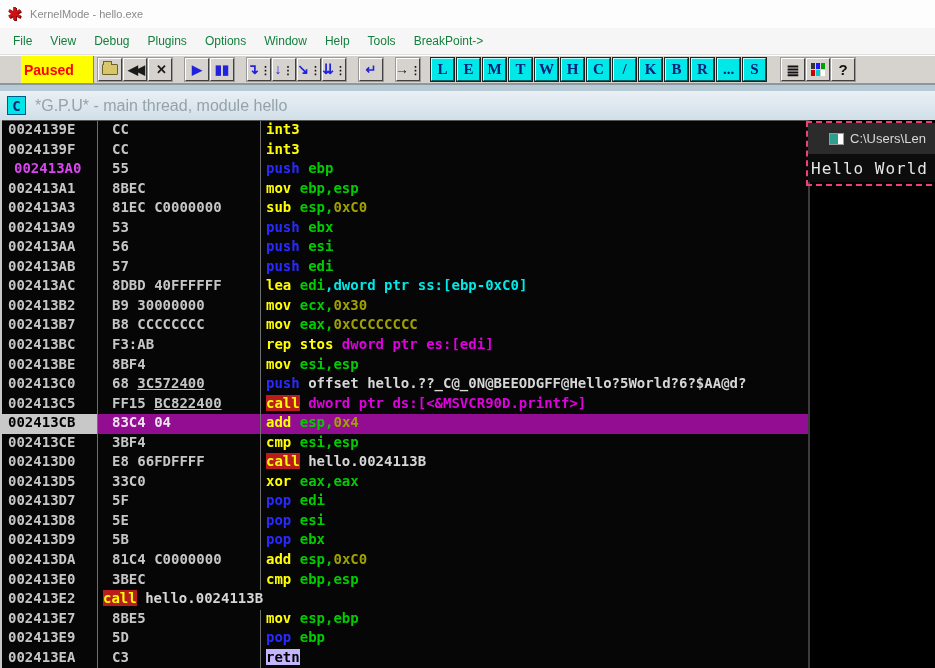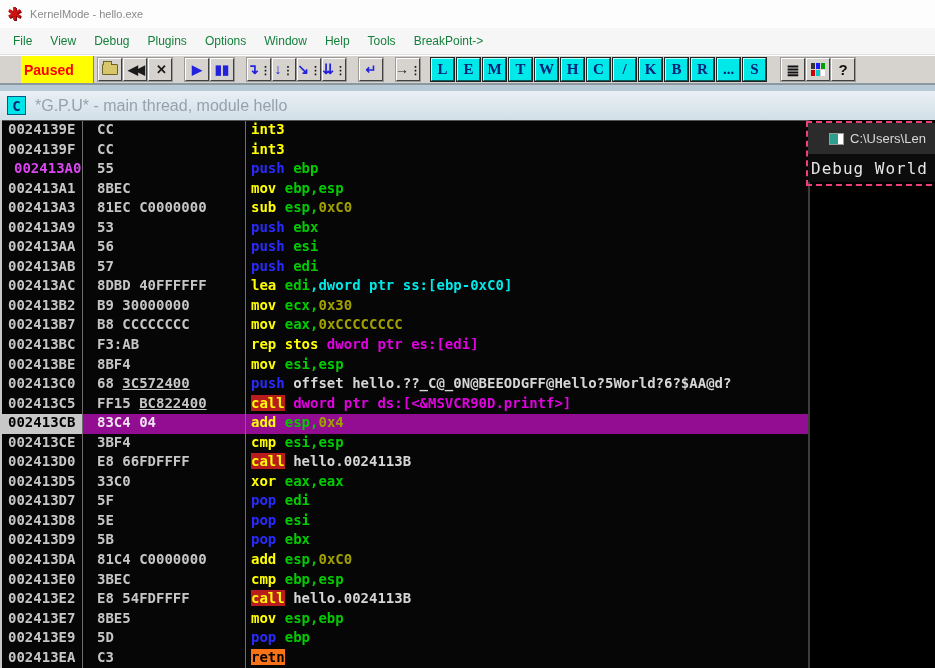--- a/index.html
+++ b/index.html
@@ -60,35 +60,35 @@
             font-size: 14px; display: flex; align-items: center; justify-content: center;
             margin: 0 9px 0 7px; }
   .sub-text { color: #96a2ab; font-size: 16px; }
 
   
   .workspace { position: relative; height: 548px; background: #000; border-left: 2px solid #c8c8c8; }
   .disasm { position: absolute; left: 0; top: 0; bottom: 0; width: 806px; background: #060606;
             overflow: hidden; border-top: 1px solid #555; }
   .asm-row { display: flex; height: 19.55px; line-height: 19.55px; white-space: pre;
              font: bold 14px "DejaVu Sans Mono", monospace; cursor: default; }
-  .col-addr  { flex: none; width: 81px; padding-left: 6px; color: #c6c6c6;
+  .col-addr  { flex: none; width: 96px; padding-left: 6px; color: #c6c6c6;
                border-right: 1px solid #6e6e6e; }
   .col-bytes { flex: none; width: 163px; padding-left: 14px; color: #c6c6c6;
                border-right: 1px solid #6e6e6e; }
   .col-instr { flex: 1; padding-left: 5px; overflow: hidden; }
   .addr-bp { color: #d946ef; padding-left: 12px; }
   .asm-row.sel .col-addr  { background: #c8c8c8; color: #000; }
   .asm-row.sel .col-bytes { background: #930d93; color: #efe3ef; }
   .asm-row.sel .col-instr { background: #930d93; }
   .u { text-decoration: underline; text-align: center; }
   .t-y { color: #ffff00; } .t-b { color: #2a2aff; } .t-g { color: #00cc00; }
   .t-o { color: #a0a000; } .t-c { color: #00e8e8; } .t-m { color: #e000e0; }
   .t-w { color: #d6d6d6; text-align: right; }
   .t-yr { color: #ffff00; background: #b91c1c; }
-  .t-kc { color: #000; background: #f97316; }
+  .t-kc { color: #000; background: #c4b5fd; }
 
   .right-pane { position: absolute; left: 806px; top: 0; bottom: 0; width: 129px;
                 background: #000; border-left: 2px solid #3c3c3c; }
 
   
   .console { position: absolute; left: 804px; top: 1px; width: 146px; height: 65px;
              border: 2px dashed #ef3f7b; }
   .con-title { height: 31px; background: #2b2b2b; display: flex; align-items: center;
                padding-left: 21px; }
   .con-icon { width: 15px; height: 12px; background: #fff; border: 1px solid #9a9a9a;
@@ -226,30 +226,30 @@
         <div class="asm-row"><span class="col-addr">002413C5</span><span class="col-bytes"><span>FF15 </span><span class="u">BC822400</span></span><span class="col-instr"><span class="t-yr">call</span><span class="t-m"> dword ptr ds:[&lt;&amp;MSVCR90D.printf&gt;]</span></span></div>
         <div class="asm-row sel"><span class="col-addr">002413CB</span><span class="col-bytes"><span>83C4 04</span></span><span class="col-instr"><span class="t-y">add</span><span class="t-g"> esp,</span><span class="t-o">0x4</span></span></div>
         <div class="asm-row"><span class="col-addr">002413CE</span><span class="col-bytes"><span>3BF4</span></span><span class="col-instr"><span class="t-y">cmp</span><span class="t-g"> esi,esp</span></span></div>
         <div class="asm-row"><span class="col-addr">002413D0</span><span class="col-bytes"><span>E8 66FDFFFF</span></span><span class="col-instr"><span class="t-yr">call</span><span class="t-w"> hello.0024113B</span></span></div>
         <div class="asm-row"><span class="col-addr">002413D5</span><span class="col-bytes"><span>33C0</span></span><span class="col-instr"><span class="t-y">xor</span><span class="t-g"> eax,eax</span></span></div>
         <div class="asm-row"><span class="col-addr">002413D7</span><span class="col-bytes"><span>5F</span></span><span class="col-instr"><span class="t-b">pop</span><span class="t-g"> edi</span></span></div>
         <div class="asm-row"><span class="col-addr">002413D8</span><span class="col-bytes"><span>5E</span></span><span class="col-instr"><span class="t-b">pop</span><span class="t-g"> esi</span></span></div>
         <div class="asm-row"><span class="col-addr">002413D9</span><span class="col-bytes"><span>5B</span></span><span class="col-instr"><span class="t-b">pop</span><span class="t-g"> ebx</span></span></div>
         <div class="asm-row"><span class="col-addr">002413DA</span><span class="col-bytes"><span>81C4 C0000000</span></span><span class="col-instr"><span class="t-y">add</span><span class="t-g"> esp,</span><span class="t-o">0xC0</span></span></div>
         <div class="asm-row"><span class="col-addr">002413E0</span><span class="col-bytes"><span>3BEC</span></span><span class="col-instr"><span class="t-y">cmp</span><span class="t-g"> ebp,esp</span></span></div>
-        <div class="asm-row"><span class="col-addr">002413E2</span><span class="col-bytes"><span>E8 54FDFFFF</span></span><span class="col-instr"><span class="t-yr">call</span><span class="t-w"> hello.0024113B</span></span></div>
+        <div class="asm-row"><span class="col-addr">002413E2</span><span class="col-instr"><span class="t-yr">call</span><span class="t-w"> hello.0024113B</span></span></div>
         <div class="asm-row"><span class="col-addr">002413E7</span><span class="col-bytes"><span>8BE5</span></span><span class="col-instr"><span class="t-y">mov</span><span class="t-g"> esp,ebp</span></span></div>
         <div class="asm-row"><span class="col-addr">002413E9</span><span class="col-bytes"><span>5D</span></span><span class="col-instr"><span class="t-b">pop</span><span class="t-g"> ebp</span></span></div>
         <div class="asm-row"><span class="col-addr">002413EA</span><span class="col-bytes"><span>C3</span></span><span class="col-instr"><span class="t-kc">retn</span></span></div>
       </div>
   </div>
   <div class="right-pane"></div>
 
   <div class="console">
     <div class="con-title">
       <span class="con-icon"></span>
       <span class="con-title-text">C:\Users\Len</span>
     </div>
     <div class="con-body">
-      <span class="con-output">Debug World</span>
+      <span class="con-output">Hello World</span>
     </div>
   </div>
 </div>
 
 </body></html>

